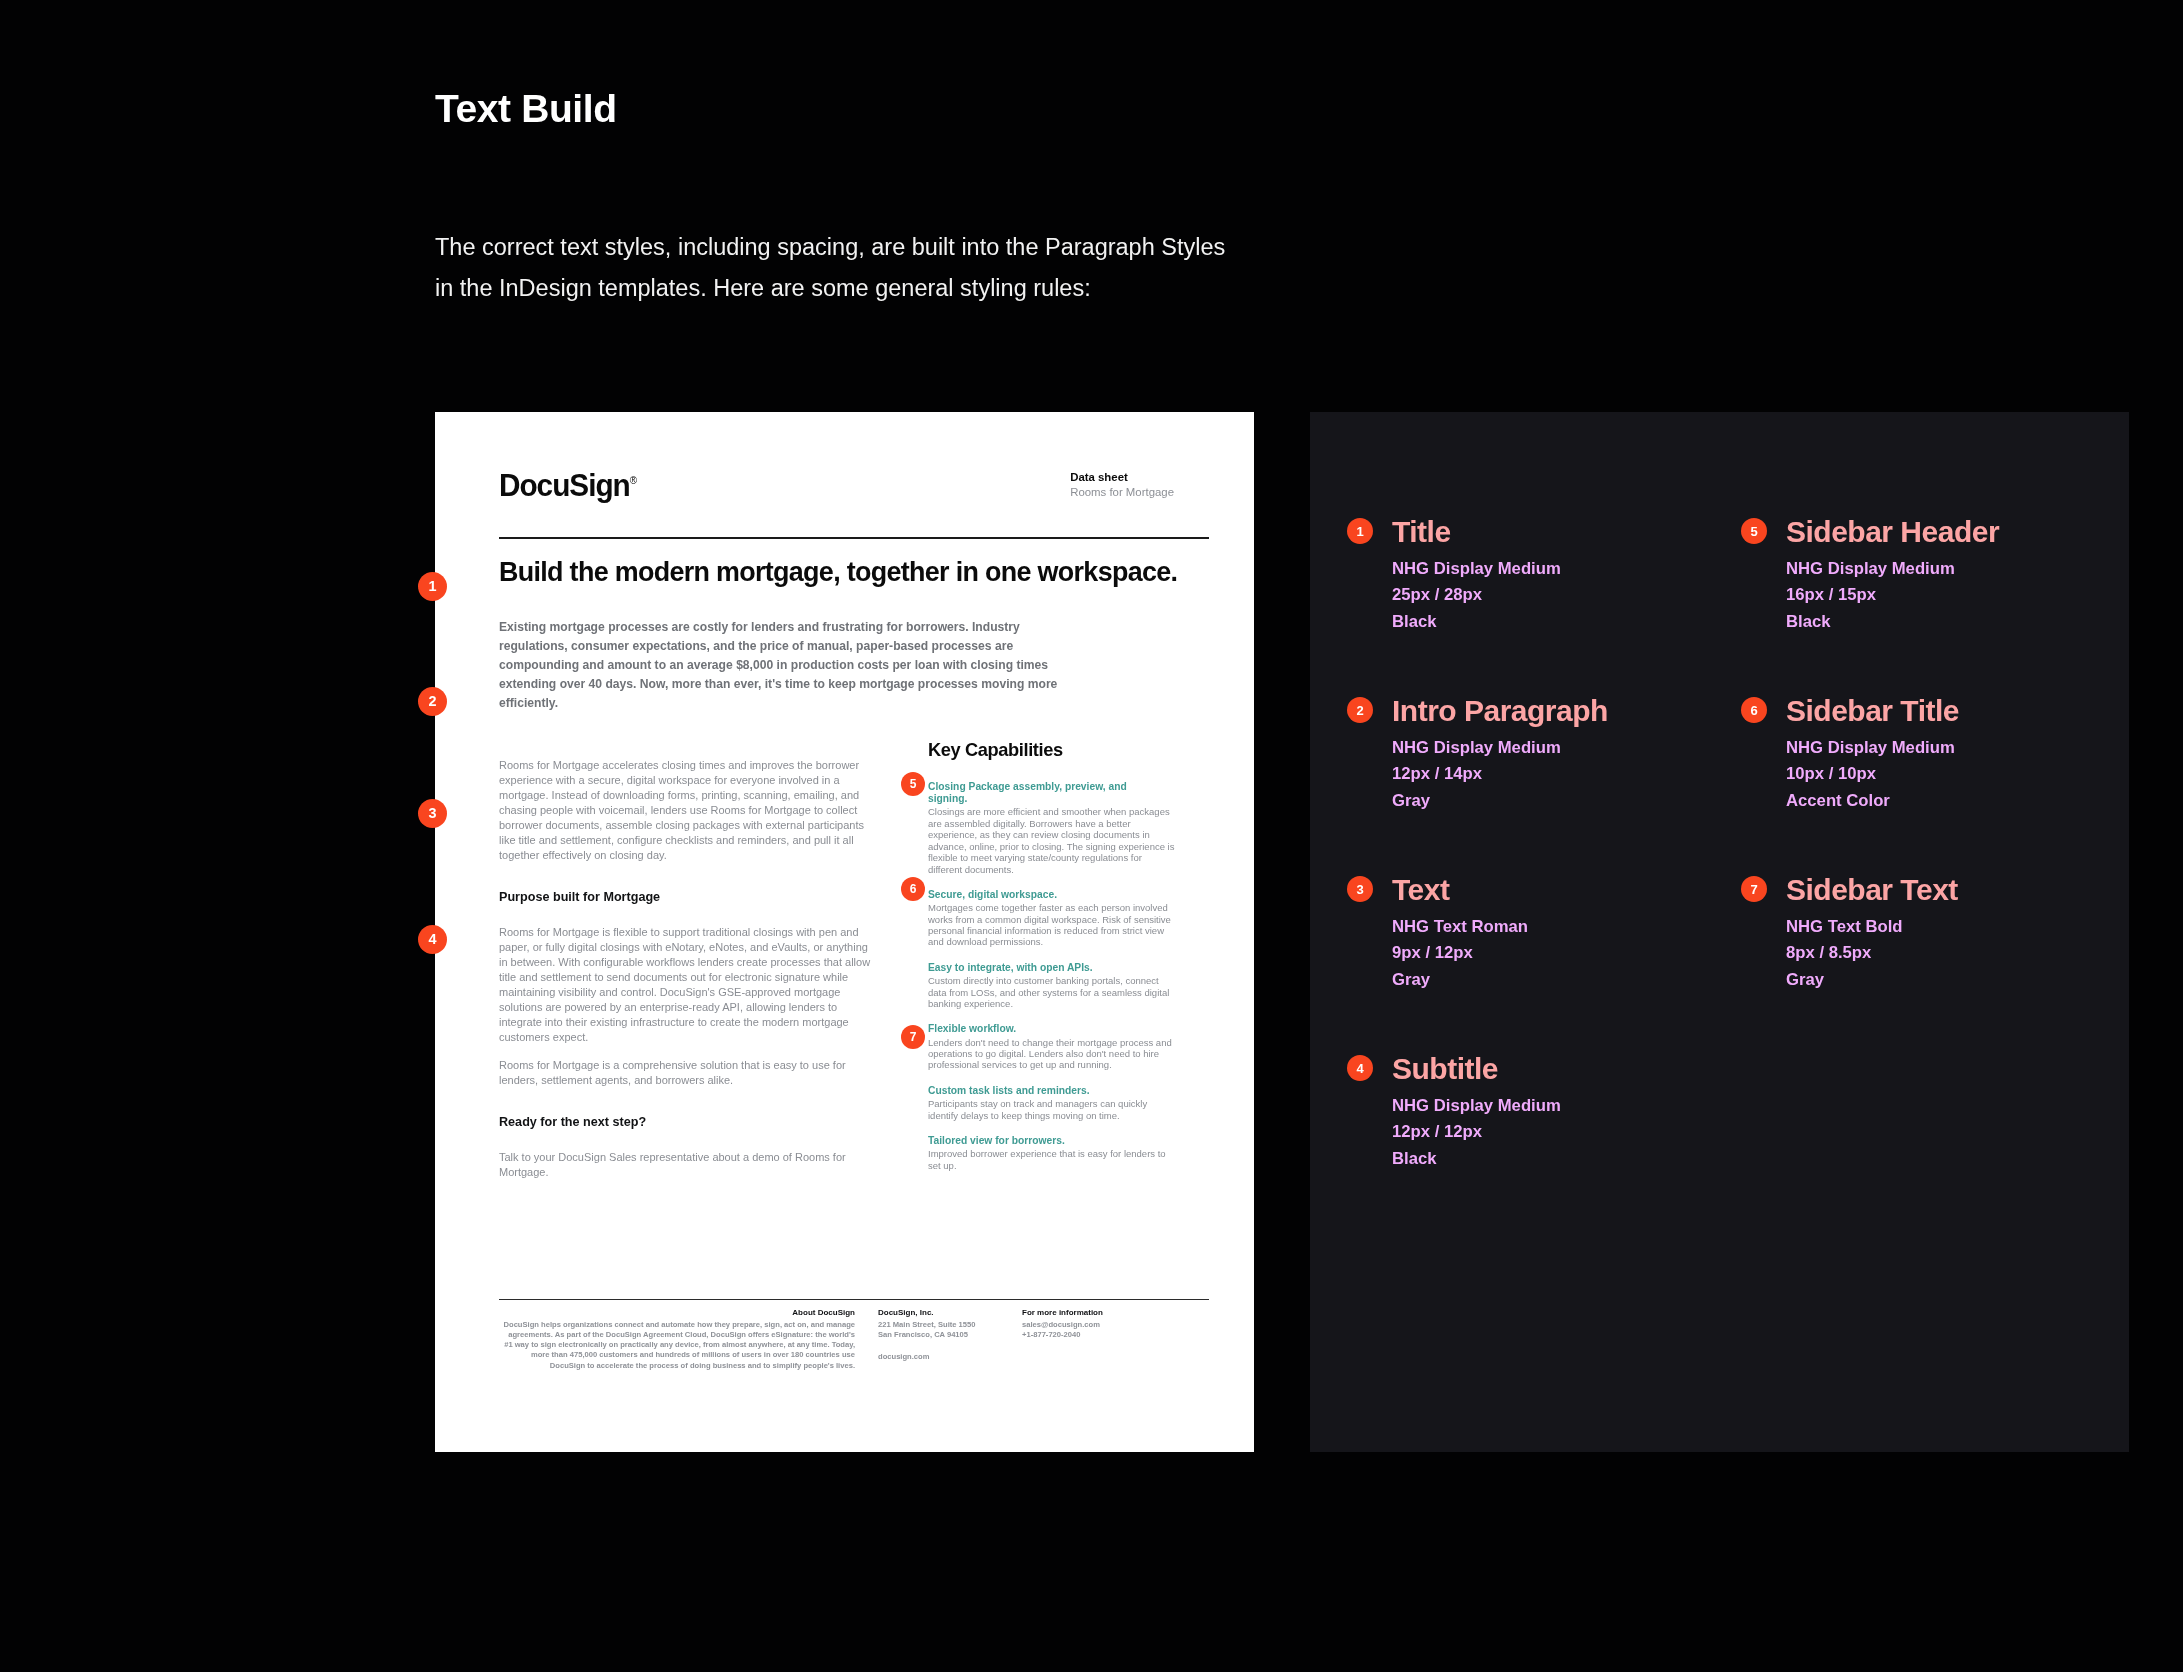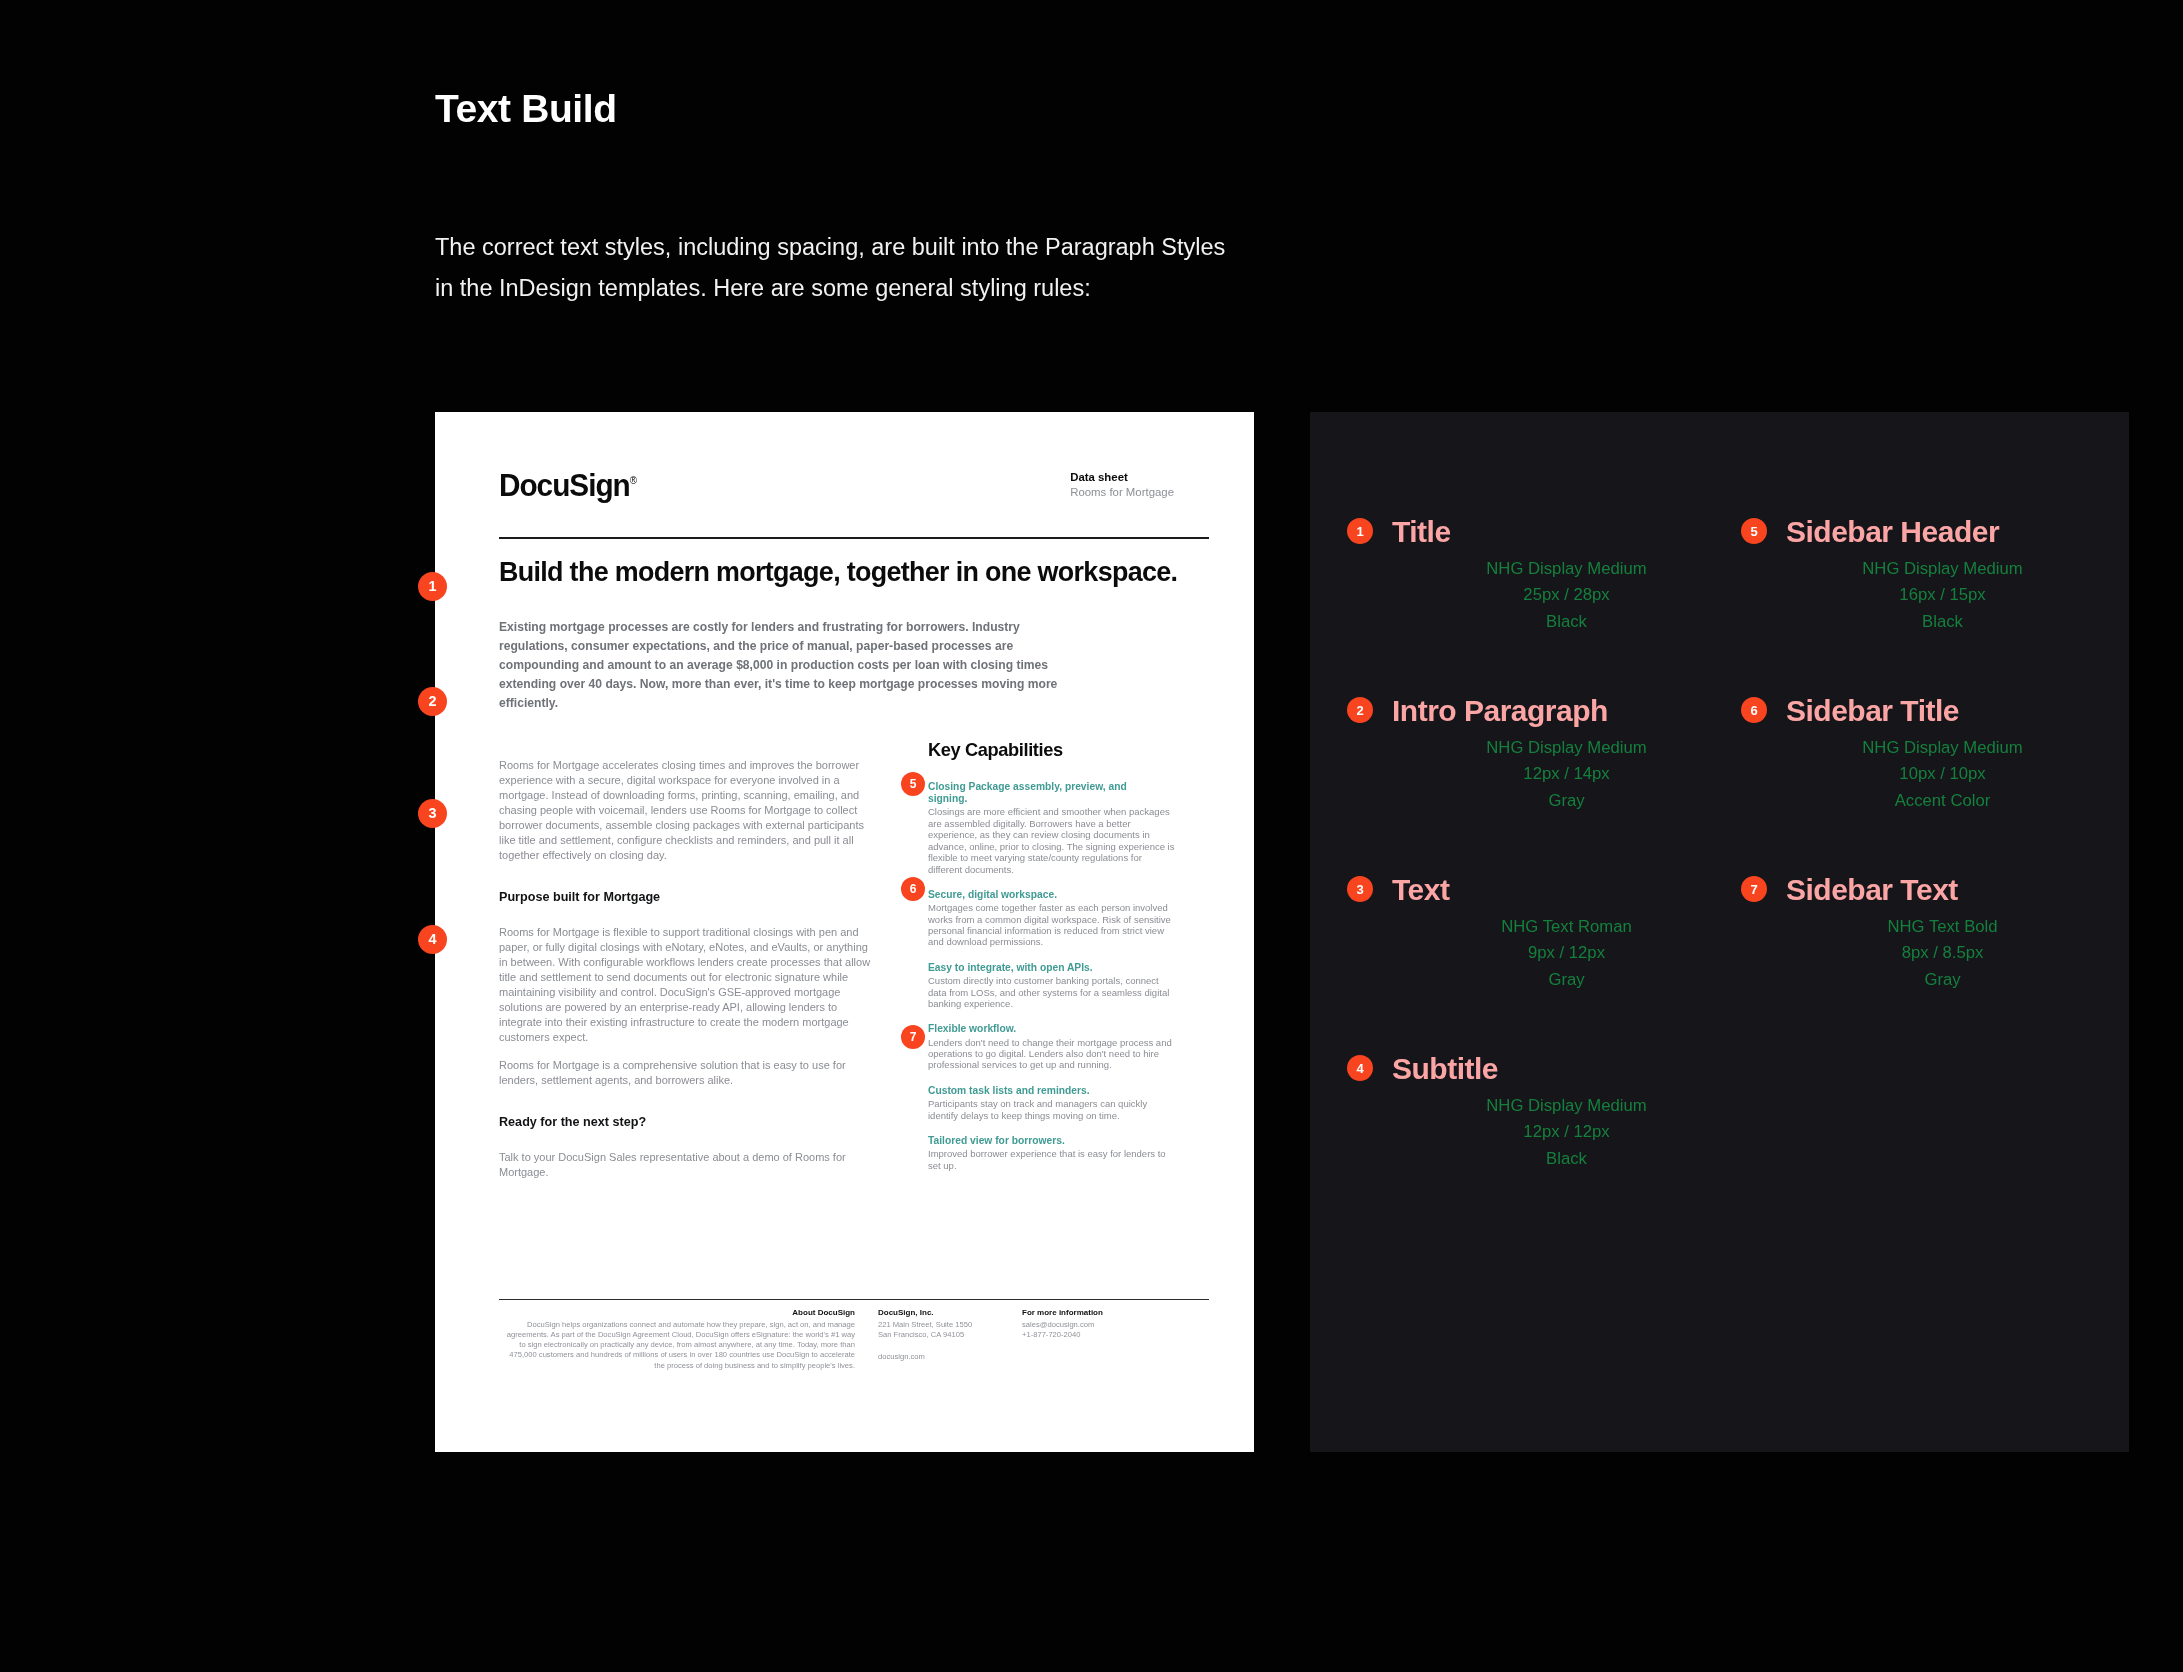--- a/index.html
+++ b/index.html
@@ -88,21 +88,21 @@
   
   .doc-footer{
     position:absolute; left:64px; right:45px; top:887px;
   }
   .foot-rule{ height:1.1px; background:#2b2b2b; margin-bottom:7.6px; }
   .foot-cols{ display:flex; }
   .foot-about{ width:379px; padding-right:23px;text-align:right; }
   .foot-addr{ width:144px; }
   .foot-info{ width:152px; }
   .foot-h{ font-size:8px; font-weight:700; color:#101114; line-height:10.6px; margin-bottom:1.5px; }
-  .foot-t{ font-size:7.6px; line-height:10.2px; color:#8f9298; font-weight:400; }
+  .foot-t{ font-size:7.6px; line-height:10.2px; color:#8f9298; font-weight:700; }
   .foot-gap{ height:12px; }
 
   
   .badge{
     position:absolute; width:29px; height:29px; border-radius:50%;
     background:#F9451F; color:#ffffff;
     font-size:14.4px; font-weight:700;
     display:flex; align-items:center; justify-content:center;
     line-height:1; z-index:5;
   }
@@ -122,21 +122,21 @@
   .lg-badge{
     position:absolute; left:0; top:3px;
     width:26px; height:26px; border-radius:50%;
     background:#F9451F; color:#fff; font-size:13px; font-weight:700;
     display:flex; align-items:center; justify-content:center; line-height:1;
   }
   .lg-name{
     font-size:30px; line-height:33px; font-weight:700; color:#fca5a5;
     letter-spacing:-0.5px; margin-bottom:7.6px;
   }
-  .lg-line{ font-size:16.7px; line-height:26.5px; color:#15803d; font-weight:400;text-align:center; }
+  .lg-line{ font-size:16.7px; line-height:26.5px; color:#f0abfc; font-weight:700; }
 </style>
 </head>
 <body>
 
 <div class="page-title">Text Build</div>
 <div class="page-intro">The correct text styles, including spacing, are built into the Paragraph Styles in the InDesign templates. Here are some general styling rules:</div>
 
 <div class="doc">
   <div class="doc-inner">
 

